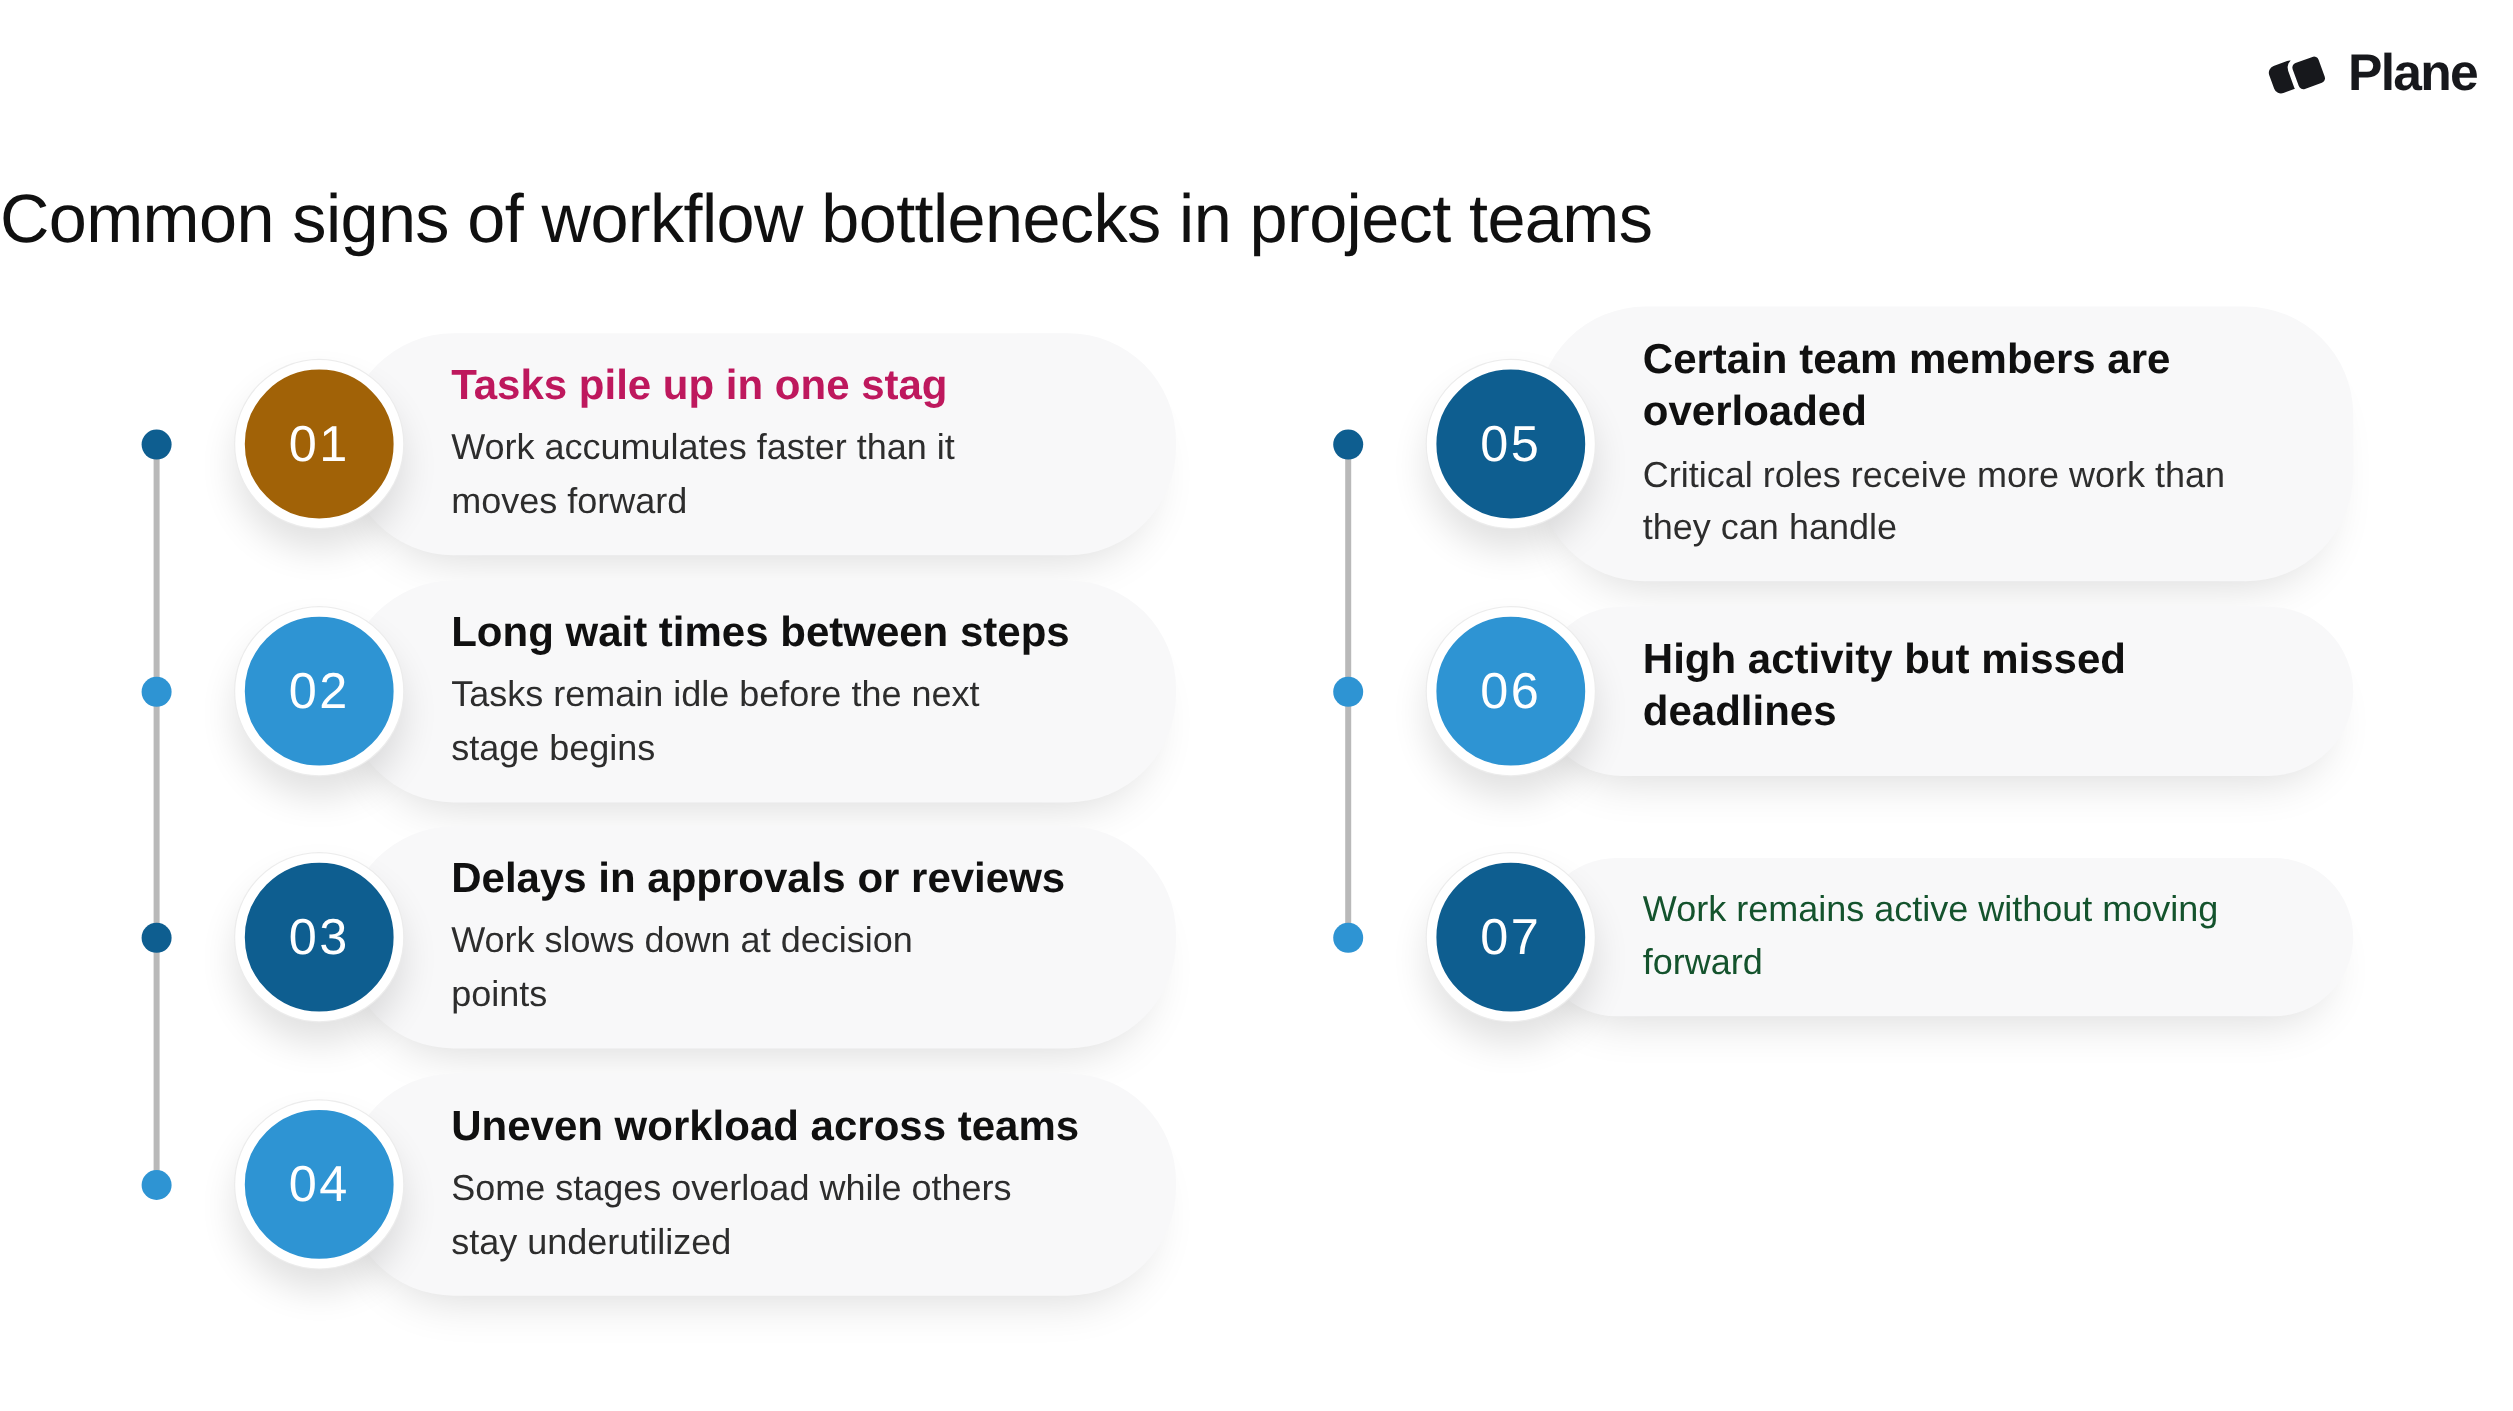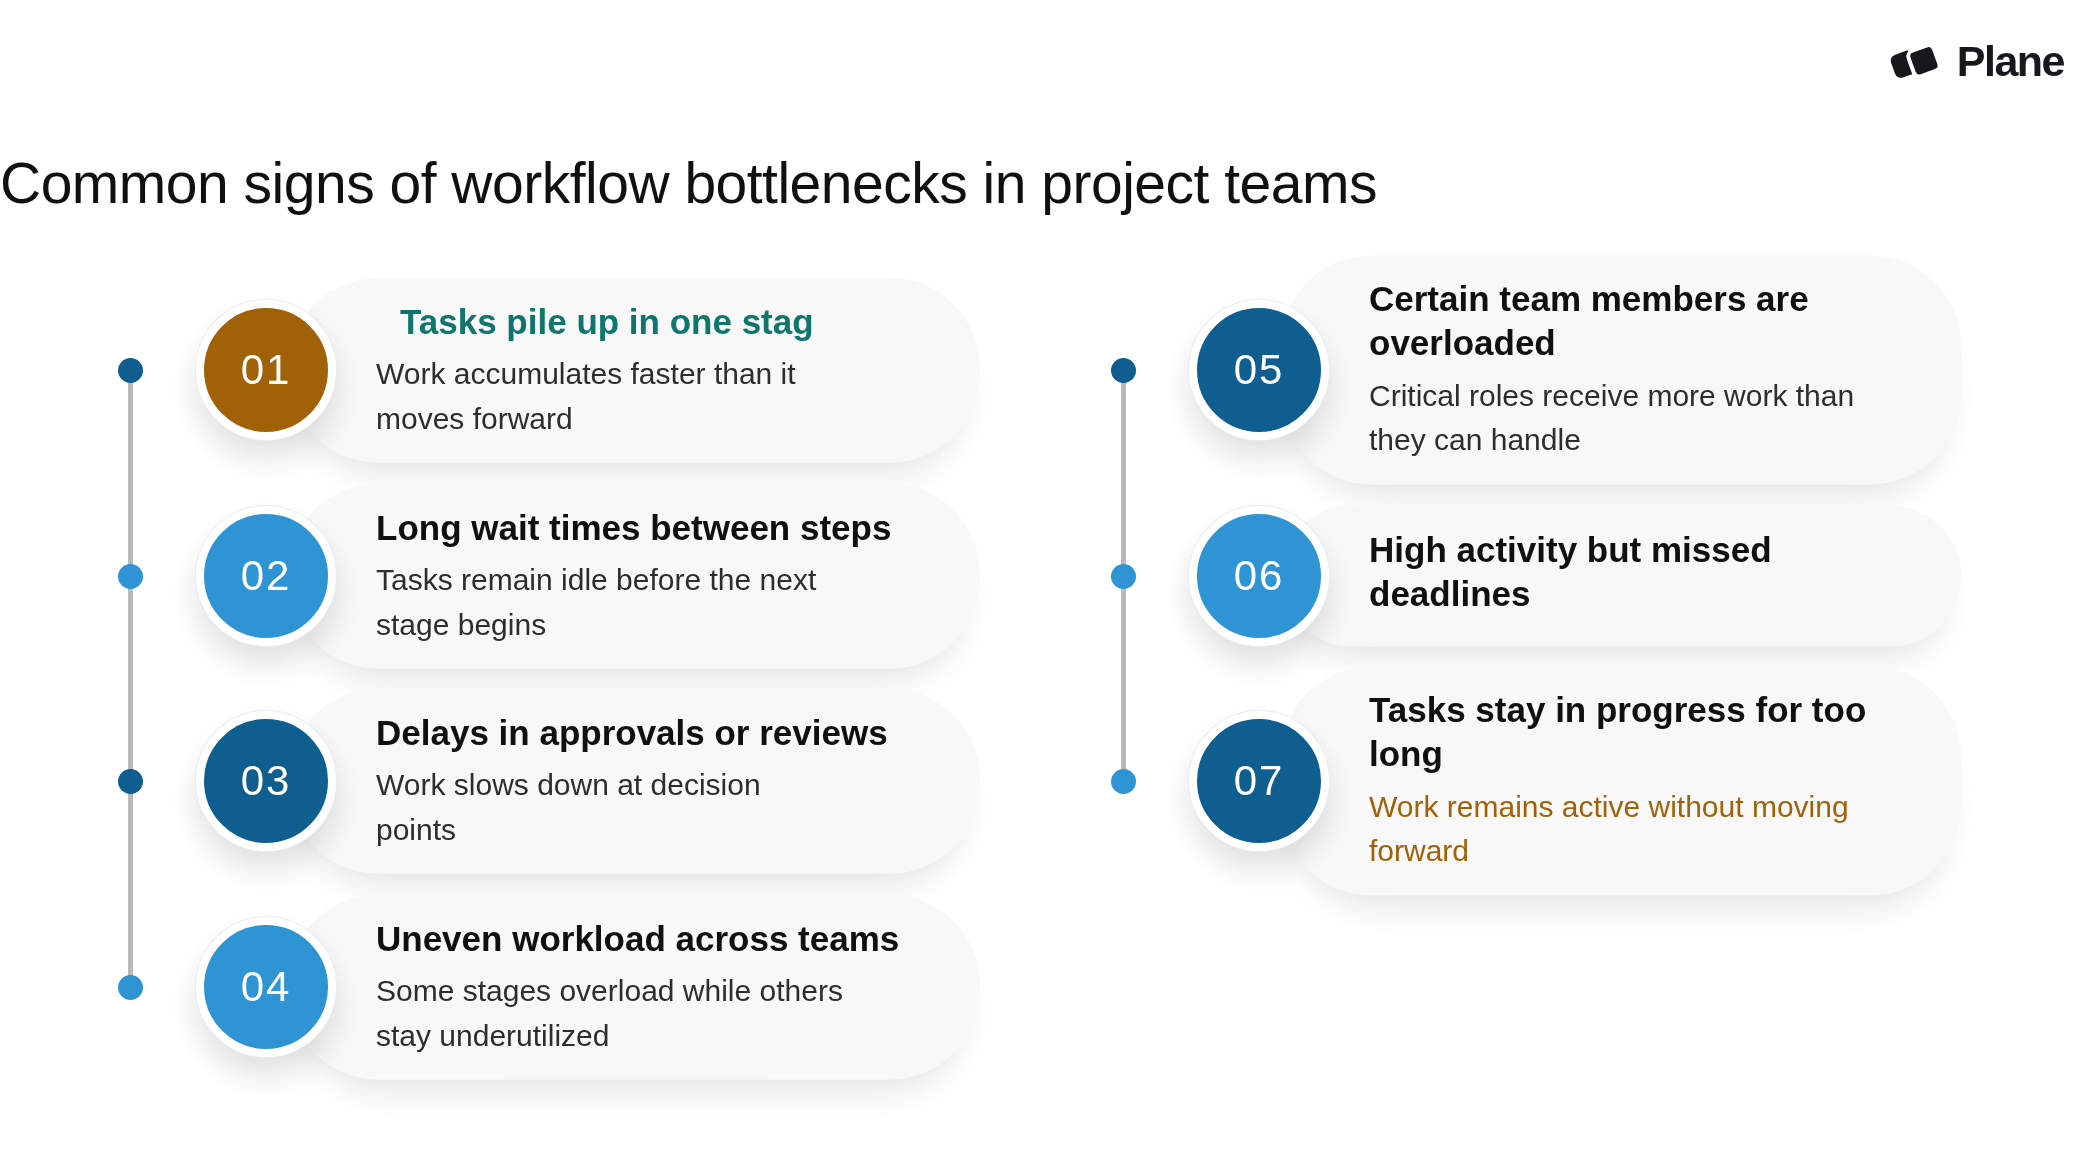--- a/index.html
+++ b/index.html
@@ -63,21 +63,21 @@
   <h1 class="page-title" style="color: rgb(16, 16, 16);">Common signs of workflow bottlenecks in project teams</h1>
 
   <div id="diagram">
       <div class="tl-line" style="left: 127.5px; top: 370px; height: 617px; background: rgb(185, 185, 185);"></div>
   <div>
     <span class="tl-dot" style="left: 117.5px; top: 357.5px; background: rgb(14, 94, 144);"></span>
     <div class="badge" style="left: 196px; top: 300px; background: #a16207;">
       <span class="badge-num" style="color: rgb(255, 255, 255);">01</span>
     </div>
     <div class="card" style="left: 288px; top: 370px; width: 692px; background: rgb(248, 248, 249);">
-      <h3 class="card-title" style="color: #0f766e; margin-left: 24px;">Tasks pile up in one stag</h3>
+      <h3 class="card-title" style="color: #be185d;">Tasks pile up in one stag</h3>
       <p class="card-desc" style="color: rgb(45, 45, 45);">Work accumulates faster than it
 moves forward</p>
     </div>
   </div>
 
   <div>
     <span class="tl-dot" style="left: 117.5px; top: 563.5px; background: rgb(46, 148, 211);"></span>
     <div class="badge" style="left: 196px; top: 506px; background: rgb(46, 148, 211);">
       <span class="badge-num" style="color: rgb(255, 255, 255);">02</span>
     </div>
@@ -134,19 +134,18 @@
       <h3 class="card-title" style="color: rgb(16, 16, 16);">High activity but missed deadlines</h3>
     </div>
   </div>
 
   <div>
     <span class="tl-dot" style="left: 1110.5px; top: 768.5px; background: rgb(46, 148, 211);"></span>
     <div class="badge" style="left: 1189px; top: 711px; background: rgb(14, 94, 144);">
       <span class="badge-num" style="color: rgb(255, 255, 255);">07</span>
     </div>
     <div class="card" style="left: 1281px; top: 781px; width: 680px; background: rgb(248, 248, 249);">
-      <h3 class="card-title" style="color: rgb(16, 16, 16);">Tasks stay in progress for too long</h3>
-      <p class="card-desc" style="color: #a16207;">Work remains active without moving
+      <p class="card-desc" style="color: #14532d;">Work remains active without moving
 forward</p>
     </div>
   </div>
 </div>
 </div>
 
 </body></html>

